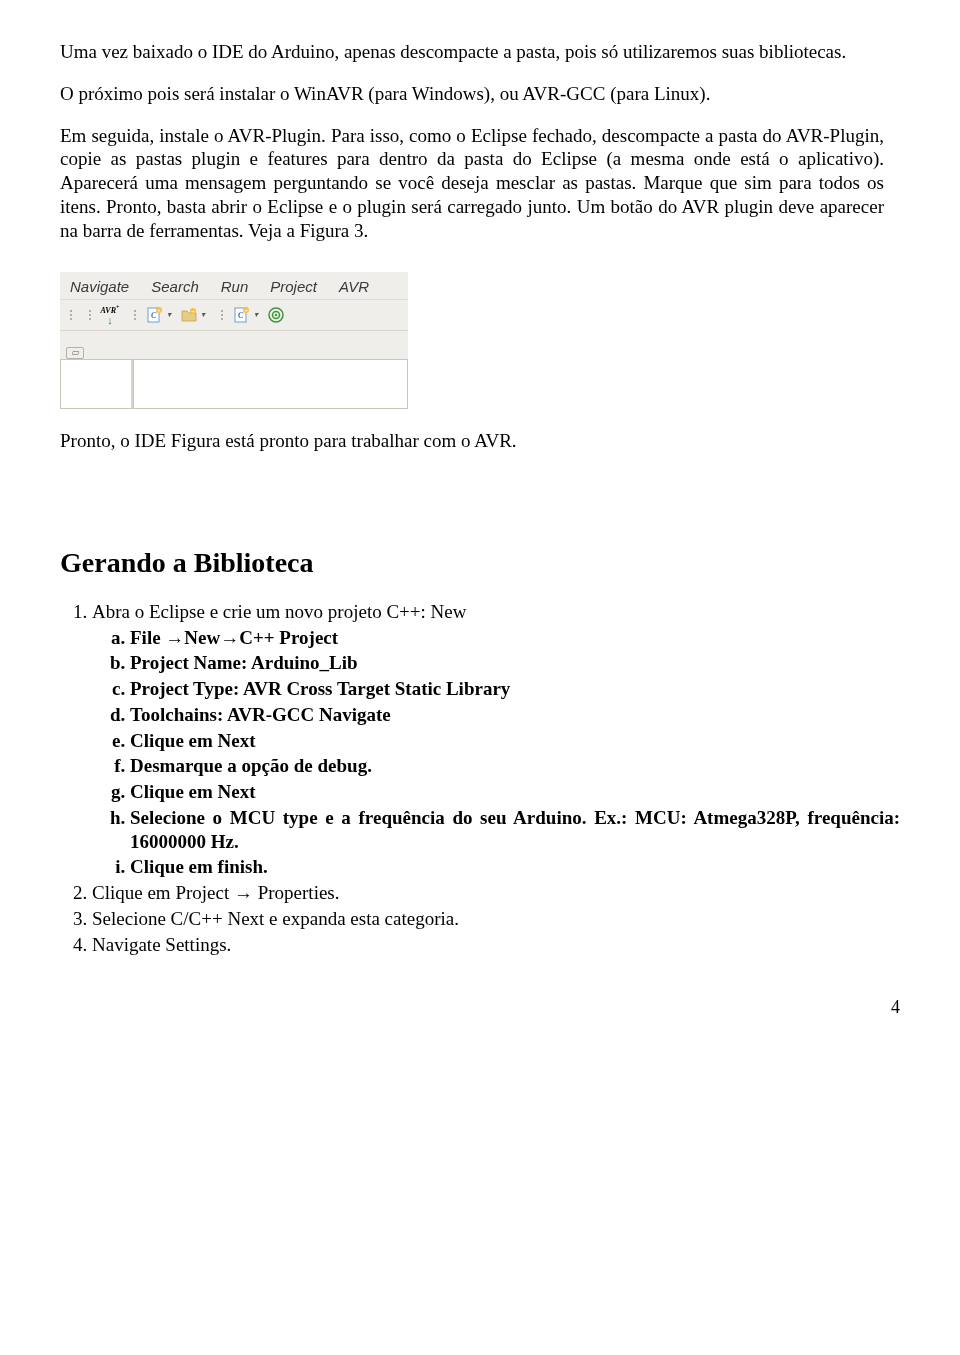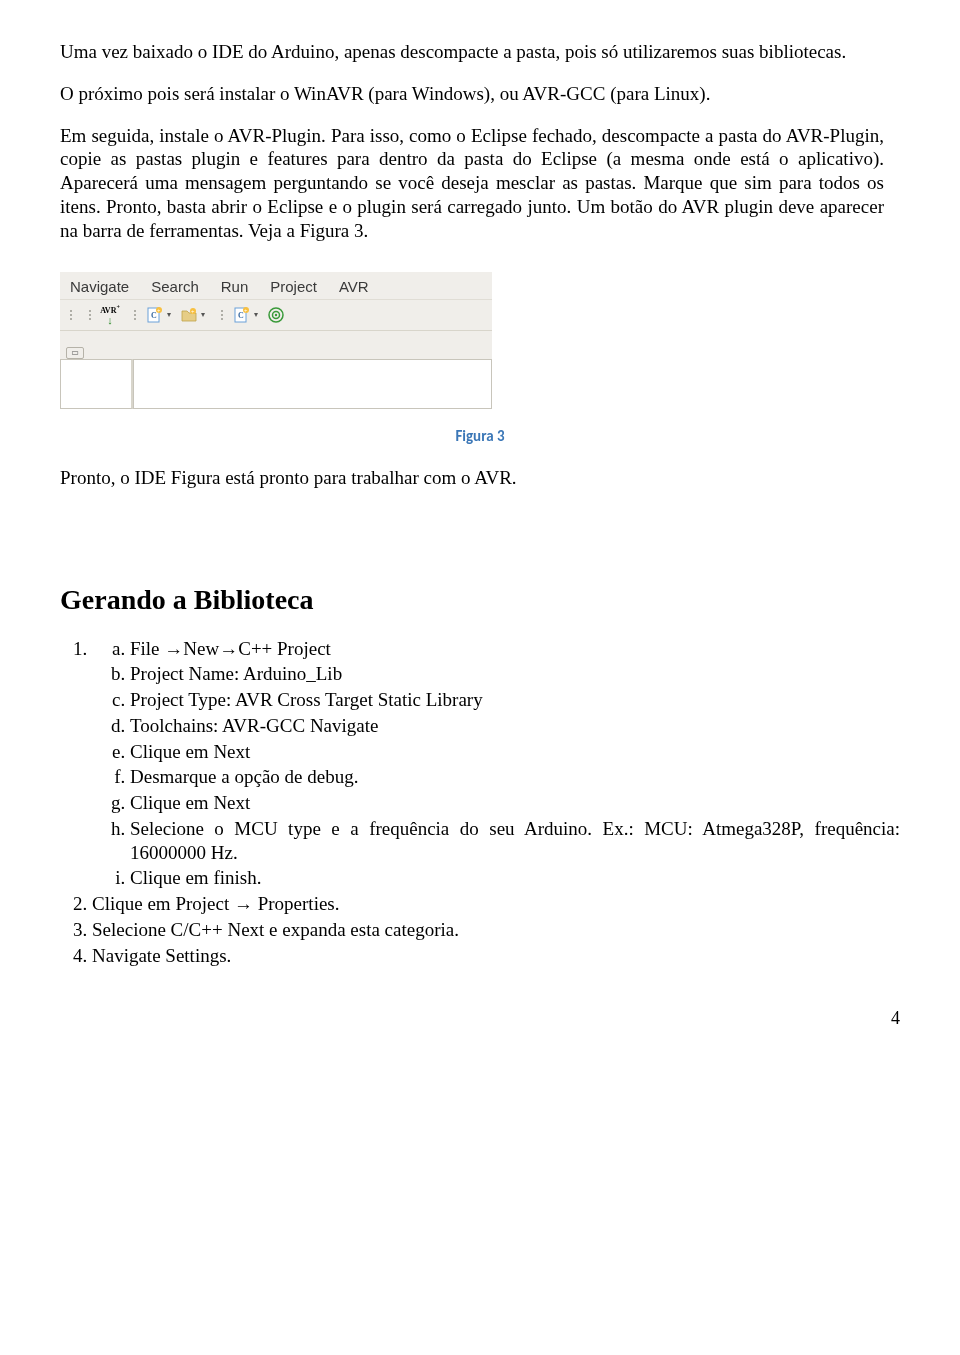--- a/index.html
+++ b/index.html
@@ -14,23 +14,24 @@
     box-sizing: border-box;
   }
   p.para {
     margin: 0 16px 18px 0;
     text-align: justify;
   }
   .figure-wrap {
     margin: 30px 0 20px 0;
   }
   .figure {
-    width: 432px;
+    width: 348px;
     background: #fff;
     border: none;
+    font-style: italic;
   }
   .menubar {
     background: #f0eeea;
     padding: 6px 10px 2px 10px;
     border-bottom: 1px solid #e0ddd5;
     display: flex;
     gap: 22px;
     font-family: "Segoe UI", Tahoma, sans-serif;
     font-size: 15px;
     color: #3a3a3a;
@@ -132,20 +133,21 @@
     margin: 0;
     padding-left: 32px;
   }
   ol.main-list > li {
     margin-bottom: 2px;
   }
   ol.sub-list {
     list-style-type: lower-alpha;
     margin: 2px 0 2px 0;
     padding-left: 38px;
+    font-weight: bold;
   }
   ol.sub-list > li {
     margin-bottom: 2px;
     text-align: justify;
   }
   .arrow {
     font-family: Arial, sans-serif;
   }
   .pagenum {
     text-align: right;
@@ -240,29 +242,29 @@
       </div>
     </div>
     <div class="tabbar">
       <div class="sizer">▭</div>
     </div>
     <div class="content-area">
       <div class="panel left"></div>
       <div class="panel right"></div>
     </div>
   </div>
-  <div class="caption">Figura 3</div>
 </div>
 
 <p class="para">Pronto, o IDE Figura está pronto para trabalhar com o AVR.</p>
 
 <h2 class="section">Gerando a Biblioteca</h2>
 
 <ol class="main-list">
   <li>
+    <span>Abra o Eclipse e crie um novo projeto C++: New</span>
     <ol class="sub-list">
       <li>
         <span>File</span>
         <span class="arrow">→</span><span>New</span><span class="arrow">→</span><span>C++ Project</span>
       </li>
       <li>Project Name: Arduino_Lib</li>
       <li>Project Type: AVR Cross Target Static Library</li>
       <li>Toolchains: AVR-GCC Navigate</li>
       <li>Clique em Next</li>
       <li>Desmarque a opção de debug.</li>

